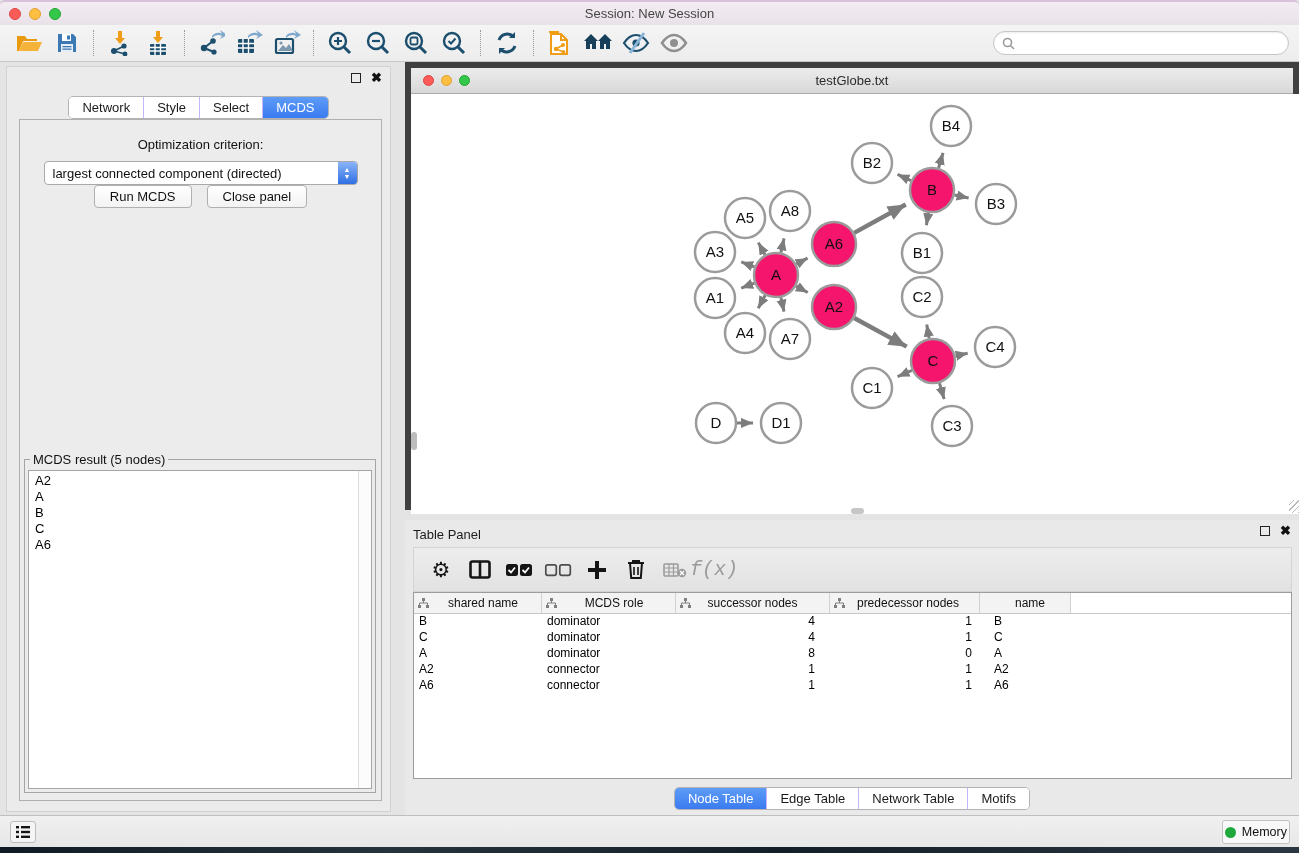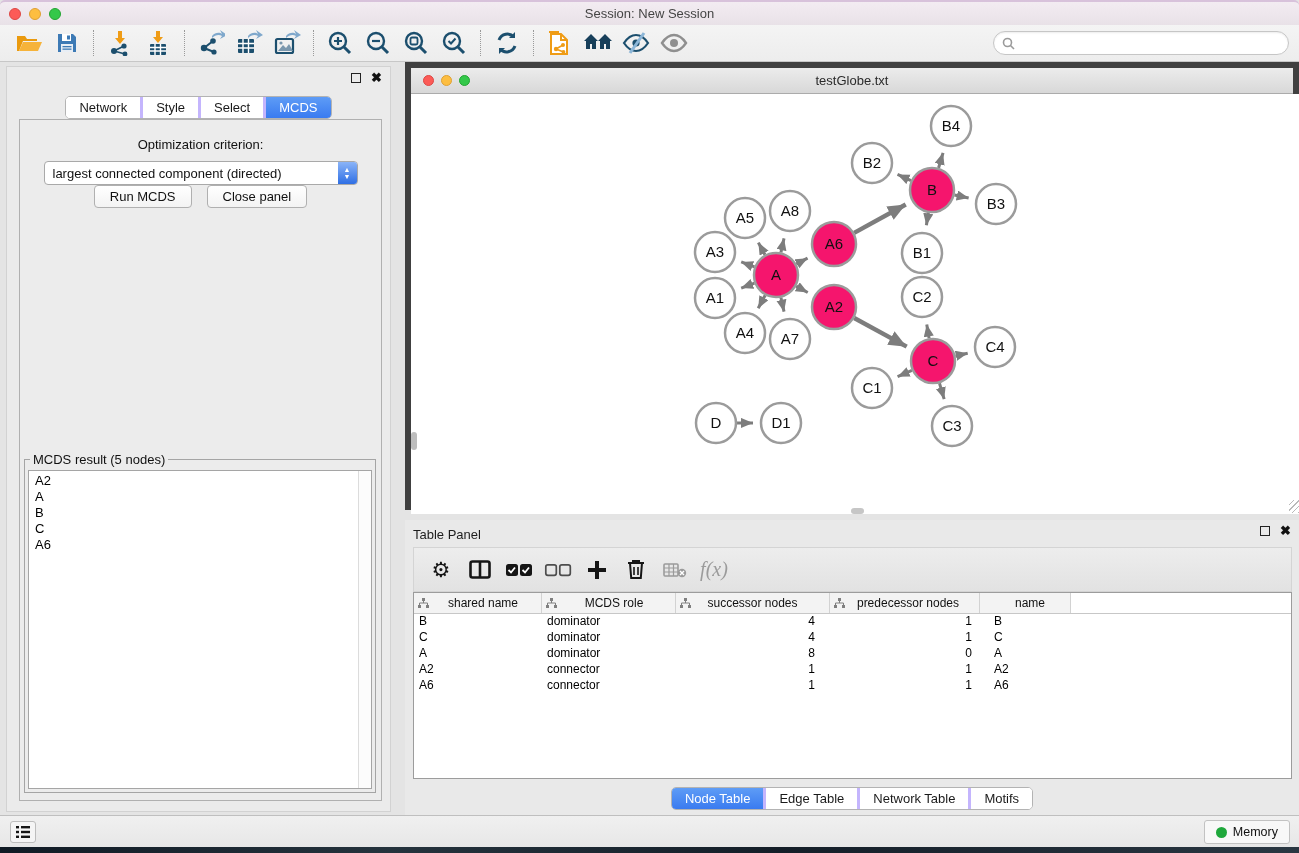--- a/index.html
+++ b/index.html
@@ -44,21 +44,21 @@
     position:absolute; left:6px; top:66px; width:385px; height:746px;
     background:#ebebeb; border:1px solid #d2d2d2;
   }
   .panel-head{ position:relative; height:26px; }
   .panel-head .panel-title{ font-size:13px; color:#1d1d1d; padding:7px 0 0 8px; }
   .panel-winbtns{ position:absolute; right:8px; top:6px; display:flex; gap:10px; align-items:center; }
   .float-btn{ width:10px; height:10px; border:1.5px solid #222; background:transparent; display:inline-block; cursor:pointer; }
   .close-btn{ font-size:13px; font-weight:bold; color:#111; line-height:10px; cursor:pointer; }
   .seg-tabs{ display:flex; justify-content:center; margin-top:3px; }
   .seg{ display:inline-flex; border-radius:5px; overflow:hidden; border:1px solid #b3b3b3; background:#fff; }
-  .seg .tab{ padding:3px 13px; font-size:13px; color:#1a1a1a; background:#fff; border-right:3px solid #c4b5fd; cursor:pointer; }
+  .seg .tab{ padding:3px 13px; font-size:13px; color:#1a1a1a; background:#fff; border-right:1px solid #c4b5fd; cursor:pointer; }
   .seg .tab:last-child{ border-right:none; }
   .seg .tab.active{ background:linear-gradient(#5e9cf6,#3a7bf0); color:#fff; }
   .cp-content{
     position:absolute; left:12px; right:8px; top:52px; bottom:10px;
     border:1px solid #b0b0b0; background:#ececec;
   }
   .opt-label{ text-align:center; font-size:13px; color:#111; margin-top:17px; }
   .dropdown{
     width:314px; height:24px; margin:9px auto 0 auto; background:#fff;
     border:1px solid #a9a9a9; border-radius:4px; display:flex; align-items:center; cursor:pointer;
@@ -106,21 +106,21 @@
   .table-panel{
     position:absolute; left:405px; top:520px; width:894px; height:295px;
     background:#e9e9e9;
   }
   .tp-toolbar{
     position:absolute; left:8px; right:7px; top:27px; height:45px;
     background:linear-gradient(#ededed,#e2e2e2); border:1px solid #d4d4d4;
     display:flex; align-items:center; gap:9px; padding:0 12px;
   }
   .tp-btn{ background:none; border:none; width:30px; height:30px; display:flex; align-items:center; justify-content:center; cursor:pointer; }
-  .fx{ font-family:Liberation Serif, serif; font-style:italic; font-size:20px; color:#9b9b9b; }
+  .fx{ font-family:Liberation Mono, monospace; font-style:italic; font-size:20px; color:#9b9b9b; }
   .gear-glyph{ font-size:21px; color:#151515; line-height:21px; }
   .data-table{
     position:absolute; left:8px; right:7px; top:72px; bottom:36px;
     background:#fff; border:1px solid #9c9c9c; overflow:hidden;
   }
   .thead{ display:flex; height:21px; border-bottom:1px solid #c7c7c7; font-size:12px; color:#111; }
   .th{ background:#f3f3f3; border-right:1px solid #d2d2d2; display:flex; align-items:center; padding:0 4px; position:relative; }
   .th .th-label{ flex:1; text-align:center; }
   .trow{ display:flex; height:16px; font-size:12px; color:#000; }
   .td{ padding:0 5px; overflow:hidden; white-space:nowrap; }
@@ -134,21 +134,21 @@
     background:linear-gradient(#f0f0f0,#e7e7e7); border-top:1px solid #bfbfbf;
   }
   .status-left-btn{
     position:absolute; left:10px; top:5px; width:26px; height:22px;
     background:#f5f5f5; border:1px solid #bdbdbd; border-radius:3px;
     display:flex; align-items:center; justify-content:center; cursor:pointer;
   }
   .memory-btn{
     position:absolute; right:9px; top:4px; height:24px;
     background:#f8f8f8; border:1px solid #c2c2c2; border-radius:3px;
-    display:flex; align-items:center; gap:6px; padding:0 11px; font-size:12.5px; color:#111; cursor:pointer;
+    display:flex; align-items:center; gap:6px; padding:0 2px; font-size:12.5px; color:#111; cursor:pointer;
   }
   .mem-dot{ width:11px; height:11px; border-radius:50%; background:#1fa83c; }
   .wallpaper{ position:absolute; left:0; right:0; bottom:0; height:6px;
     background:linear-gradient(90deg,#101a24,#25333d 30%,#141e28 60%,#2a3742); }
   svg{ display:block; }
 </style>
 </head>
 <body>
 
 <div class="titlebar">

